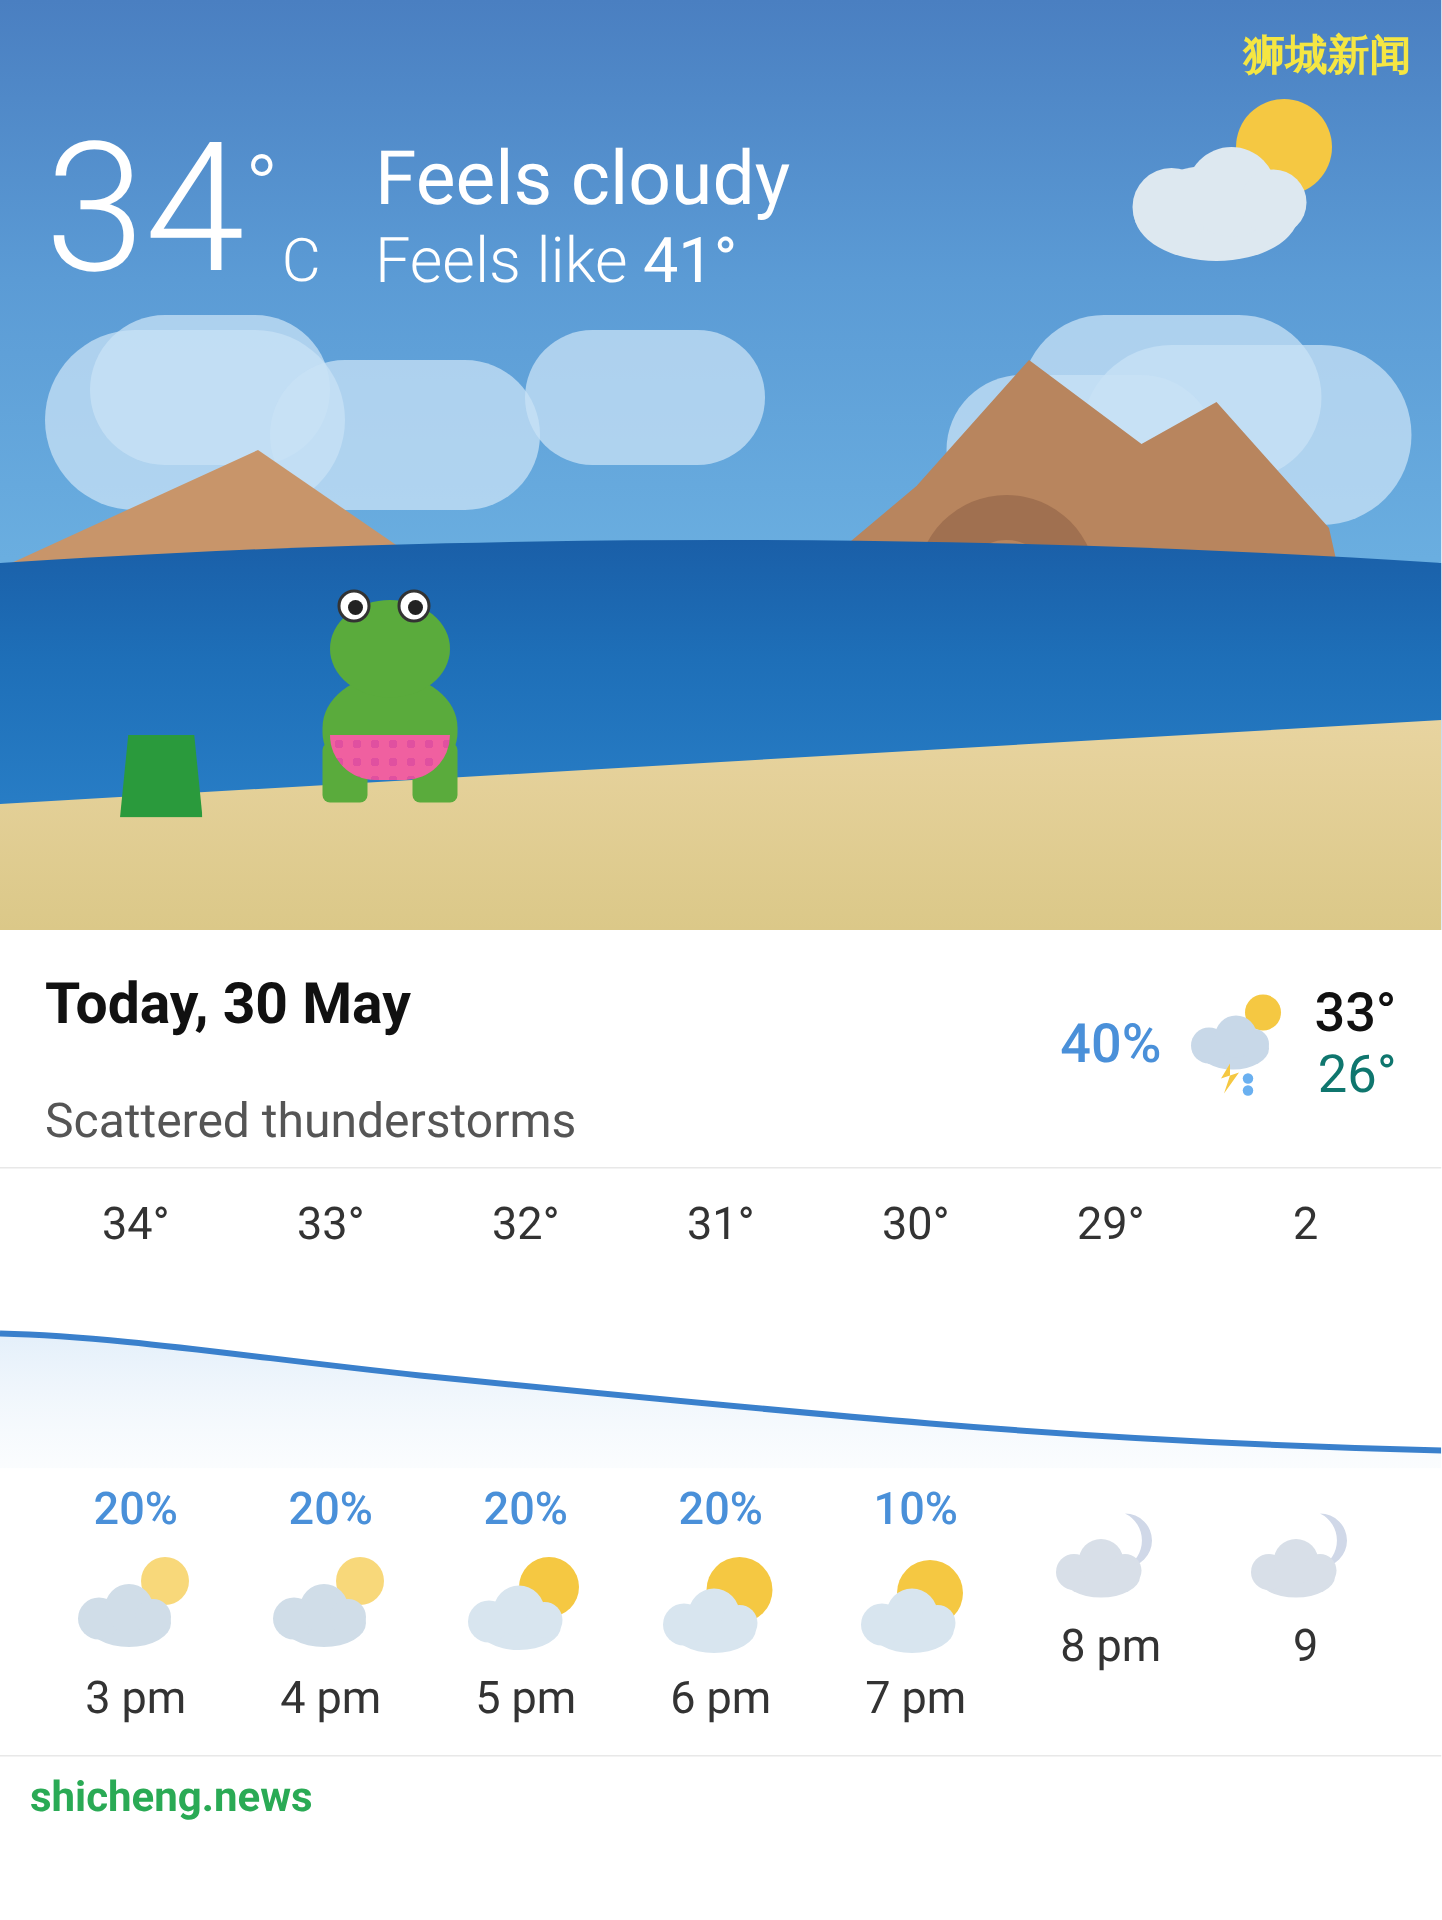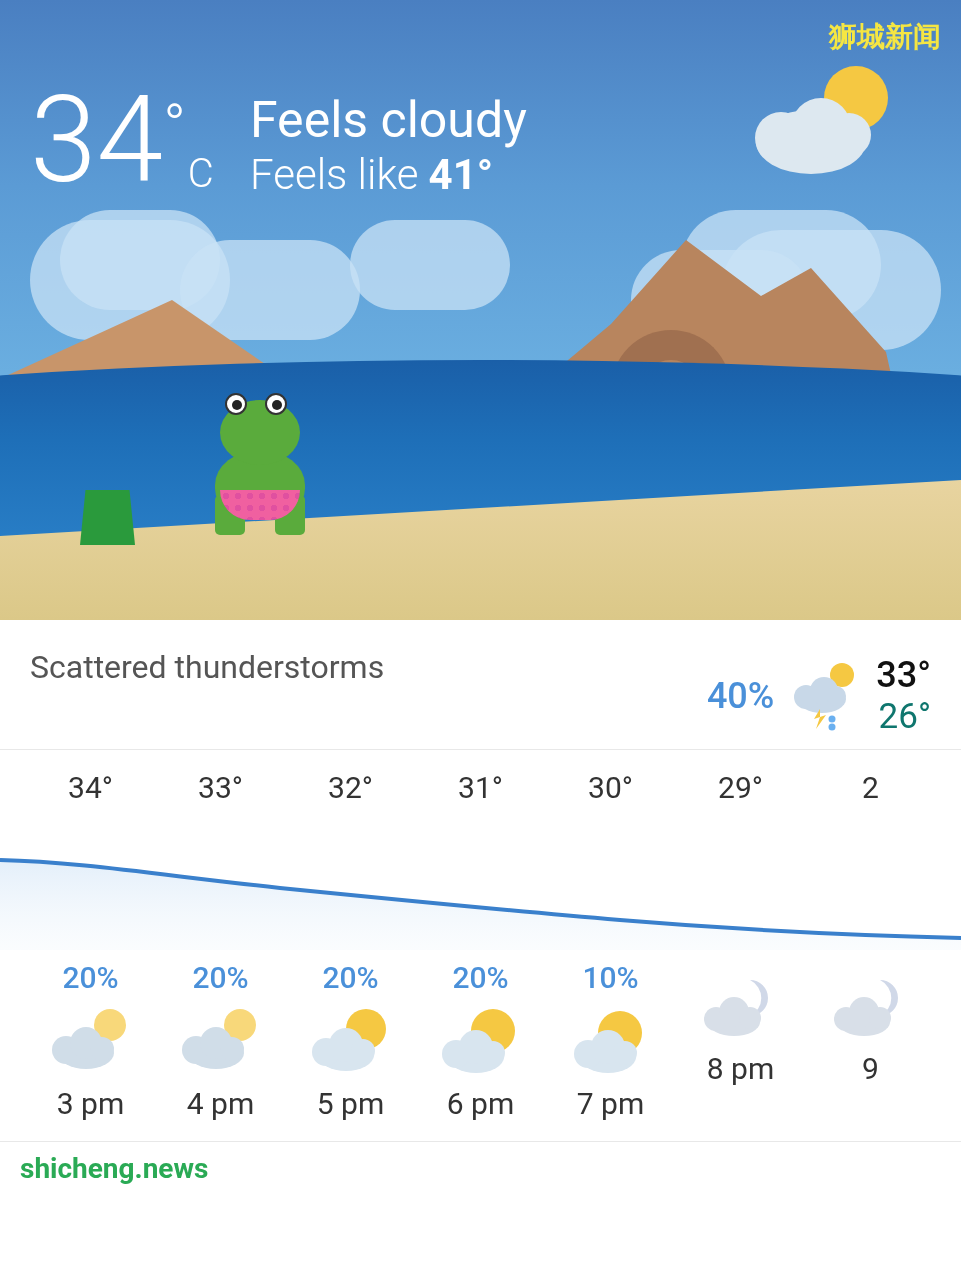--- a/index.html
+++ b/index.html
@@ -86,21 +86,21 @@
       line-height: 1.2;
     }
 
     .feels-like {
       color: #fff;
       font-size: 42px;
       font-weight: 300;
     }
 
     .feels-like strong {
-      font-weight: 700;
+      font-weight: 400;
     }
 
     
     .weather-icon-top {
       position: absolute;
       top: 60px;
       right: 60px;
       z-index: 10;
       width: 160px;
       height: 120px;
@@ -348,20 +348,21 @@
     .today-left h2 {
       font-size: 38px;
       font-weight: 700;
       color: #111;
     }
 
     .today-left p {
       font-size: 32px;
       color: #555;
       font-weight: 400;
+      margin-top: 36px;
     }
 
     .today-right {
       display: flex;
       align-items: center;
       gap: 16px;
       padding-top: 6px;
     }
 
     .precip-chance {
@@ -541,20 +542,21 @@
       <div class="frog-eye-right"></div>
     </div>
 
   </div>
 </div>
 
 <div class="weather-bottom">
 
   <div class="today-header">
     <div class="today-left">
+      <h2>Today, 30 May</h2>
       <p>Scattered thunderstorms</p>
     </div>
     <div class="today-right">
       <span class="precip-chance">40%</span>
 
       <svg class="thunder-icon" viewBox="0 0 70 70" xmlns="http://www.w3.org/2000/svg">
 
         <circle cx="52" cy="14" r="12" fill="#f5c842"></circle>
 
         <ellipse cx="32" cy="38" rx="24" ry="14" fill="#c8d8e8"></ellipse>

